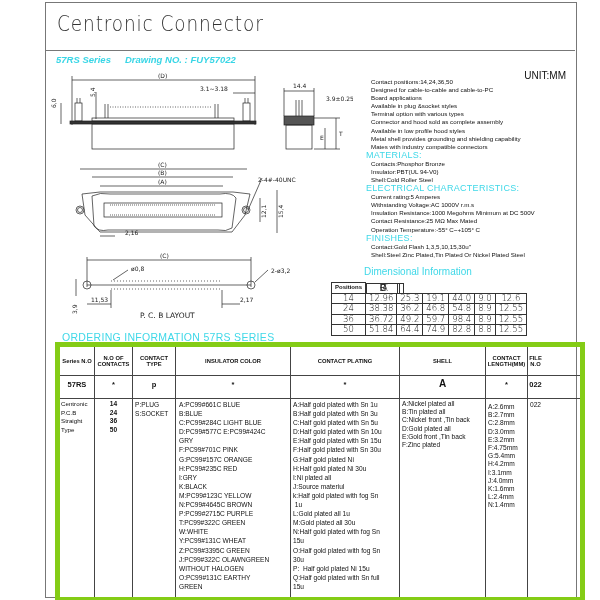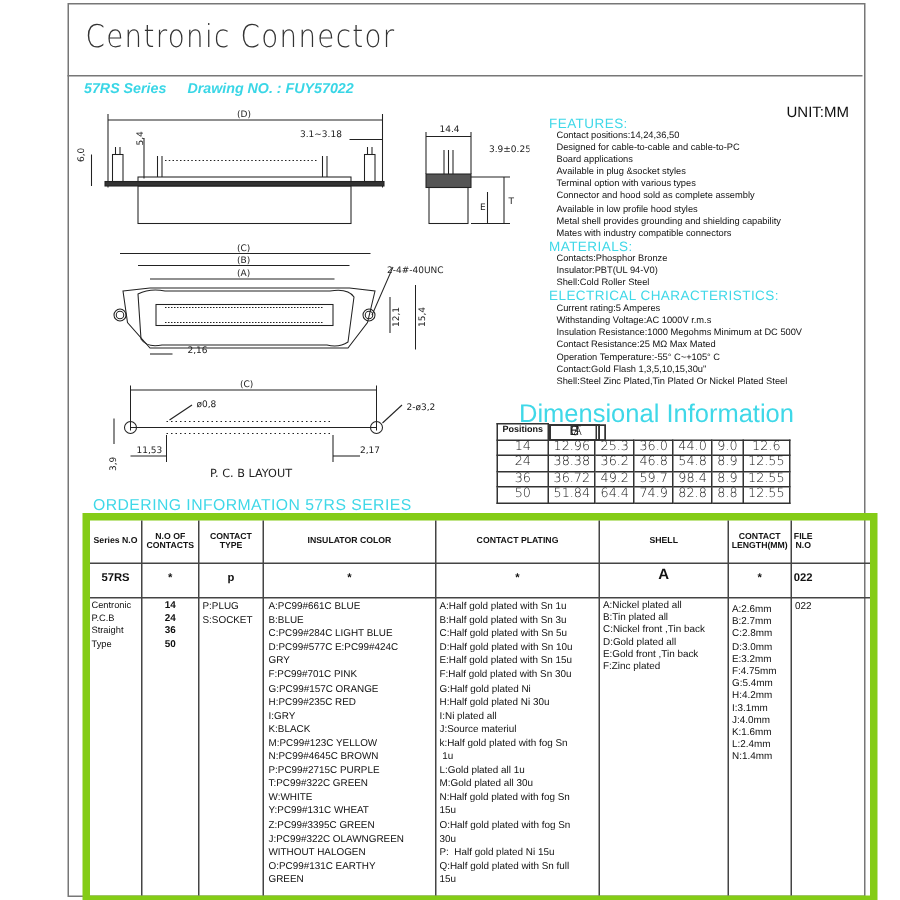--- a/index.html
+++ b/index.html
@@ -9,21 +9,21 @@
   .title{position:absolute;left:12px;top:10px;font-family:"DejaVu Sans",sans-serif;font-weight:200;font-size:21px;letter-spacing:1px;color:#333;transform:scaleX(0.88);transform-origin:left;}
   .brand{position:absolute;right:8px;top:6px;font-family:"Liberation Serif",serif;font-style:italic;font-size:27px;color:#3a44b8;letter-spacing:1px;}
   .subbar{position:absolute;left:56px;top:54px;width:510px;font-size:9.5px;font-weight:bold;}
   .series{color:#39d6e6;font-style:italic;}
   .series span{margin-right:14px;}
   .unit{position:absolute;right:0;top:16px;color:#111;font-weight:normal;font-size:10px;}
   .drawing{position:absolute;left:48px;top:70px;width:305px;height:262px;}
   .features{position:absolute;left:366px;top:78px;width:210px;font-size:6.2px;line-height:8.1px;}
   .sec-h{color:#3fd8e8;font-size:9px;line-height:9px;margin-left:0;letter-spacing:.3px;}
   .feat-item{padding-left:5px;}
-  .dim-title{position:absolute;left:322px;top:266px;color:#3fd8e8;font-size:17px;padding-left:24px;}
+  .dim-title{position:absolute;left:340px;top:266px;color:#3fd8e8;font-size:10px;padding-left:24px;}
   table.dim{position:absolute;left:331px;top:282px;border-collapse:collapse;font-family:"DejaVu Sans",sans-serif;font-size:8.5px;}
   table.dim td,table.dim th{border:1px solid #333;padding:0 3px;height:9.5px;line-height:9.5px;text-align:center;font-weight:200;}
   table.dim th{font-size:6px;font-weight:bold;font-family:"Liberation Sans",sans-serif;}
   table.dim th.col{font-size:8.5px;font-weight:200;font-family:"DejaVu Sans",sans-serif;}
   .ord-title{position:absolute;left:62px;top:331px;color:#3fd8e8;font-size:10.5px;letter-spacing:.3px;}
   .ord{position:absolute;left:55px;top:342px;width:520px;height:250px;border:5px solid #84cc16;}
   .col{position:absolute;top:0;bottom:0;border-left:1px solid #444;}
   .hdr-line{position:absolute;left:0;right:0;top:28px;border-top:1px solid #444;}
   .row-line{position:absolute;left:0;right:0;top:51px;border-top:1px solid #444;}
   .h{position:absolute;top:0;height:28px;display:flex;align-items:center;justify-content:center;font-size:5.8px;font-weight:bold;text-align:center;line-height:6.5px;}
@@ -143,61 +143,61 @@
     <text x="131" y="271">ø0,8</text>
     <text x="271" y="273">2-ø3,2</text>
     <text x="91" y="302">11,53</text>
     <text x="240" y="302">2,17</text>
     <text x="77" y="314" transform="rotate(-90 77 314)">3,9</text>
     <text x="140" y="318" font-size="7.5">P. C. B LAYOUT</text>
   </g>
 </svg>
 
 <div class="features">
-  <div class="sec-h">FEATURES:</div>
   <div class="feat-item">Contact positions:14,24,36,50</div>
   <div class="feat-item">Designed for cable-to-cable and cable-to-PC</div>
   <div class="feat-item">Board applications</div>
   <div class="feat-item">Available in plug &amp;socket styles</div>
   <div class="feat-item">Terminal option with various types</div>
   <div class="feat-item">Connector and hood sold as complete assembly</div>
   <div class="feat-item">Available in low profile hood styles</div>
   <div class="feat-item">Metal shell provides grounding and shielding capability</div>
   <div class="feat-item">Mates with industry compatible connectors</div>
   <div class="sec-h">MATERIALS:</div>
   <div class="feat-item">Contacts:Phosphor Bronze</div>
   <div class="feat-item">Insulator:PBT(UL 94-V0)</div>
   <div class="feat-item">Shell:Cold Roller Steel</div>
   <div class="sec-h">ELECTRICAL CHARACTERISTICS:</div>
   <div class="feat-item">Current rating:5 Amperes</div>
   <div class="feat-item">Withstanding Voltage:AC 1000V r.m.s</div>
   <div class="feat-item">Insulation Resistance:1000  Megohms Minimum at DC 500V</div>
   <div class="feat-item">Contact Resistance:25 MΩ  Max Mated</div>
   <div class="feat-item">Operation Temperature:-55°  C~+105°  C</div>
+  <div class="sec-h">FINISHES:</div>
   <div class="feat-item">Contact:Gold Flash 1,3,5,10,15,30u"</div>
   <div class="feat-item">Shell:Steel Zinc Plated,Tin Plated Or Nickel Plated Steel</div>
 </div>
 
 <div class="dim-title">Dimensional Information</div>
 <table class="dim">
   <tbody>
       <tr>
     <th>Positions</th>
     <th class="col" style="width:30px">A</th>
     <th class="col" style="width:26px">B</th>
     <th class="col" style="width:26px">C</th>
     <th class="col" style="width:26px">D</th>
     <th class="col" style="width:24px">E</th>
     <th class="col" style="width:30px">T</th>
   </tr>
   <tr>
     <td>14</td>
         <td>12.96</td>
         <td>25.3</td>
-        <td>36.0</td>
+        <td>19.1</td>
         <td>44.0</td>
         <td>9.0</td>
         <td>12.6</td>
   </tr>
   <tr>
     <td>24</td>
         <td>38.38</td>
         <td>36.2</td>
         <td>46.8</td>
         <td>54.8</td>

